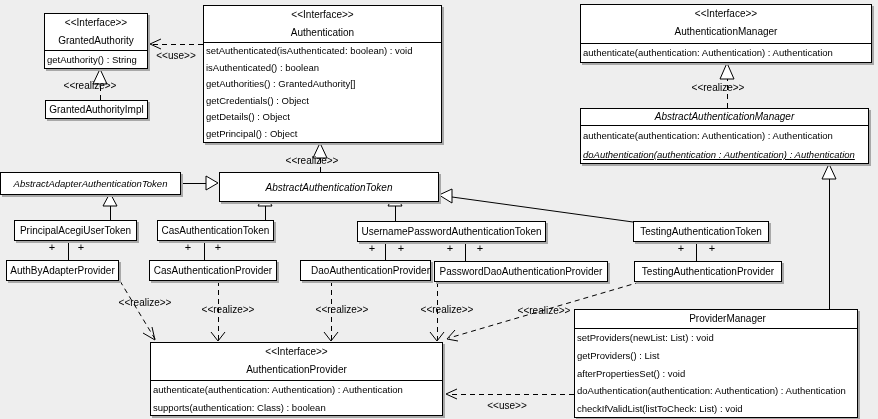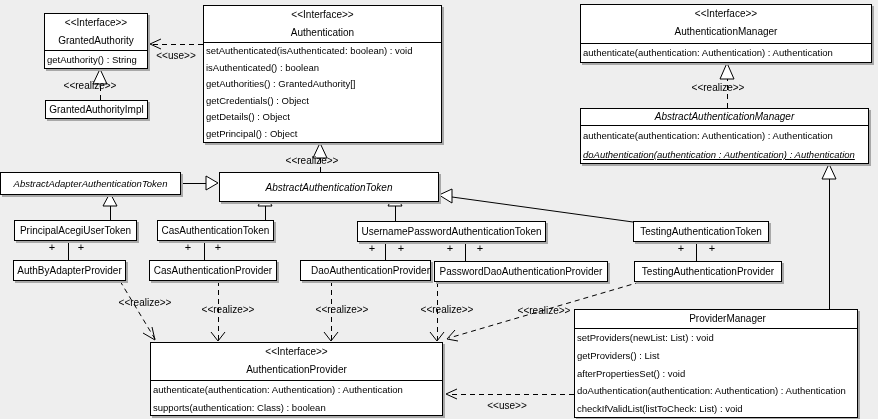--- a/index.html
+++ b/index.html
@@ -148,21 +148,21 @@
   </div>
 
   <div class="box single" style="left:357px;top:221px;width:189px;height:21px;">
     <span>UsernamePasswordAuthenticationToken</span>
   </div>
 
   <div class="box single" style="left:633px;top:221px;width:136px;height:21px;">
     <span>TestingAuthenticationToken</span>
   </div>
 
-  <div class="box single" style="left:13px;top:260px;width:113px;height:21px;">
+  <div class="box single" style="left:6px;top:260px;width:113px;height:21px;">
     <span>AuthByAdapterProvider</span>
   </div>
 
   <div class="box single" style="left:149px;top:260px;width:128px;height:21px;">
     <span>CasAuthenticationProvider</span>
   </div>
 
   <div class="box single" style="left:300px;top:260px;width:131px;height:21px;justify-content:flex-end;">
     <span>DaoAuthenticationProvider</span>
   </div>

